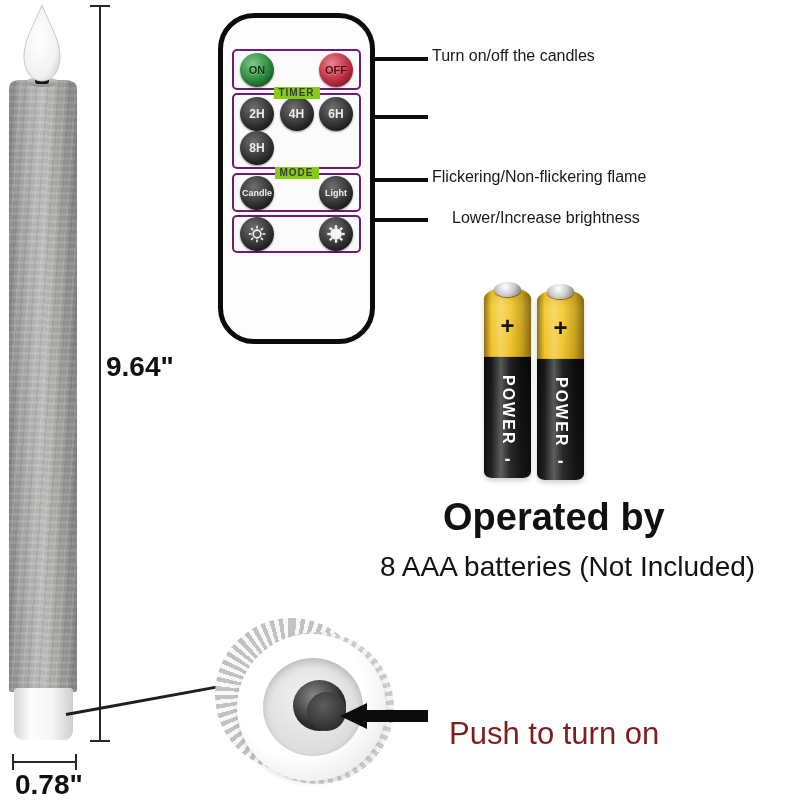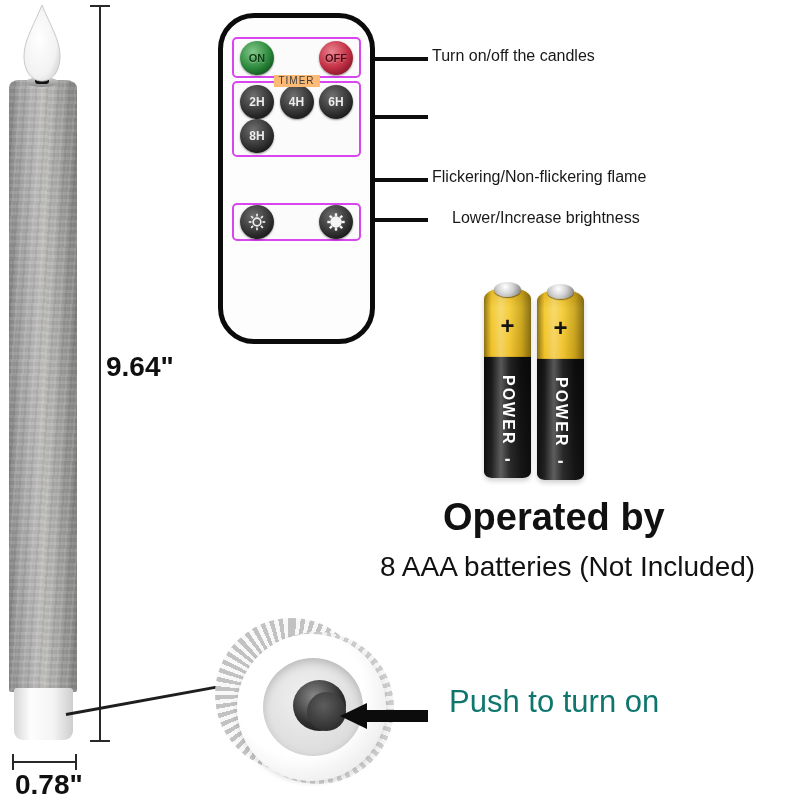--- a/index.html
+++ b/index.html
@@ -36,29 +36,29 @@
   .dim-line-h { left:13px; top:761px; width:63px; height:2px; background:#282828; }
   .dim-tick { width:2px; height:16px; background:#282828; top:754px; }
   .dim-tick.l { left:12px; } .dim-tick.r { left:75px; }
   .width-label { left:15px; top:769px; font-size:28px; font-weight:bold; color:#101010; }
 
   
   .remote {
     left:218px; top:13px; width:157px; height:331px; background:#fdfdfd;
     border:5px solid #0b0b0b; border-radius:36px; z-index:5;
   }
-  .panel { position:absolute; left:9px; width:129px; border:2px solid #d946ef; border-radius:5px; background:#fbfbfb; display:flex; justify-content:space-between; align-items:center; padding:0 6px; }
+  .panel { position:absolute; left:9px; width:129px; border:2px solid #701a75; border-radius:5px; background:#fbfbfb; display:flex; justify-content:space-between; align-items:center; padding:0 6px;margin-top:12px; }
   .panel-onoff { top:19px; height:41px; }
   .panel-timer { top:63px; height:76px; flex-wrap:wrap; align-content:space-around; padding:2px 6px; }
   .panel-mode { top:143px; height:39px; }
   .panel-bright { top:185px; height:38px; }
   .section-label {
     position:absolute; top:-8px; left:50%; transform:translateX(-50%);
-    font-size:10px; font-weight:normal; color:#3c3c3c; letter-spacing:1px;
-    background:#fdba74; padding:0 5px; line-height:12px;
+    font-size:10px; font-weight:bold; color:#3c3c3c; letter-spacing:1px;
+    background:#84cc16; padding:0 5px; line-height:12px;
   }
   .rbtn {
     width:34px; height:34px; border-radius:50%; display:flex; align-items:center; justify-content:center;
     font-weight:bold; font-size:12px;
   }
   .rbtn-dark { background:radial-gradient(circle at 40% 32%, #6f6f6f, #333 55%, #060606 95%); color:#ededed; box-shadow:0 1px 2px rgba(0,0,0,.4); }
   .rbtn-on  { background:radial-gradient(circle at 38% 32%, #83c78b, #2c8a3c 52%, #0b3d15 92%); color:#0b3a12; font-size:11px; text-shadow:0 1px 1px rgba(255,255,255,.35); box-shadow:0 1px 2px rgba(0,0,0,.4); }
   .rbtn-off { background:radial-gradient(circle at 38% 32%, #ea8590, #c22f44 52%, #6c0f1e 92%); color:#570a14; font-size:11px; text-shadow:0 1px 1px rgba(255,255,255,.3); box-shadow:0 1px 2px rgba(0,0,0,.4); }
   .rbtn-small-text { font-size:9px; }
 
@@ -104,21 +104,21 @@
     background:radial-gradient(circle at 44% 40%, #f1f1f1, #dddddd 68%, #cccccc); box-shadow:inset 0 4px 9px rgba(0,0,0,.18); }
   .knob-shaft { position:absolute; left:78px; top:62px; width:53px; height:51px; border-radius:50%;
     background:radial-gradient(circle at 40% 33%, #8a8a8a, #2e2e2e 58%, #141414); }
   .knob-btn { position:absolute; left:92px; top:74px; width:39px; height:39px; border-radius:50%;
     background:radial-gradient(circle at 42% 35%, #5d5d5d, #3b3b3b 55%, #1d1d1d); }
 
   
   .arrow-head { left:340px; top:703px; width:0; height:0;
     border-top:13px solid transparent; border-bottom:13px solid transparent; border-right:27px solid #0c0c0c; }
   .arrow-shaft { left:365px; top:710px; width:63px; height:12px; background:#0c0c0c; }
-  .push-label { left:449px; top:684px; font-size:31px; color:#0f766e; white-space:nowrap; }
+  .push-label { left:449px; top:716px; font-size:31px; color:#7f1d1d; white-space:nowrap; }
 </style>
 </head>
 <body>
 
 <div id="canvas">
 
   <div class="abs candle-body"></div>
   <div class="abs wick-cup"></div>
   <div class="abs wick"></div>
   <svg class="abs flame-svg" viewBox="0 0 46 80">
@@ -147,20 +147,25 @@
     <div class="panel panel-onoff">
       <div class="rbtn rbtn-on">ON</div>
       <div class="rbtn rbtn-off">OFF</div>
     </div>
     <div class="panel panel-timer">
       <div class="section-label">TIMER</div>
       <div class="rbtn rbtn-dark">2H</div>
       <div class="rbtn rbtn-dark">4H</div>
       <div class="rbtn rbtn-dark">6H</div>
       <div class="rbtn rbtn-dark">8H</div>
+    </div>
+    <div class="panel panel-mode">
+      <div class="section-label">MODE</div>
+      <div class="rbtn rbtn-dark rbtn-small-text">Candle</div>
+      <div class="rbtn rbtn-dark rbtn-small-text">Light</div>
     </div>
     <div class="panel panel-bright">
       <div class="rbtn rbtn-dark">
         <svg width="22" height="22" viewBox="0 0 24 24">
           <g stroke="#f0f0f0" stroke-width="1.8" fill="none">
             <circle cx="12" cy="12" r="4.2"></circle>
             <line x1="12" y1="3" x2="12" y2="6"></line>
               <line x1="12" y1="18" x2="12" y2="21"></line>
             <line x1="3" y1="12" x2="6" y2="12"></line>
               <line x1="18" y1="12" x2="21" y2="12"></line>

